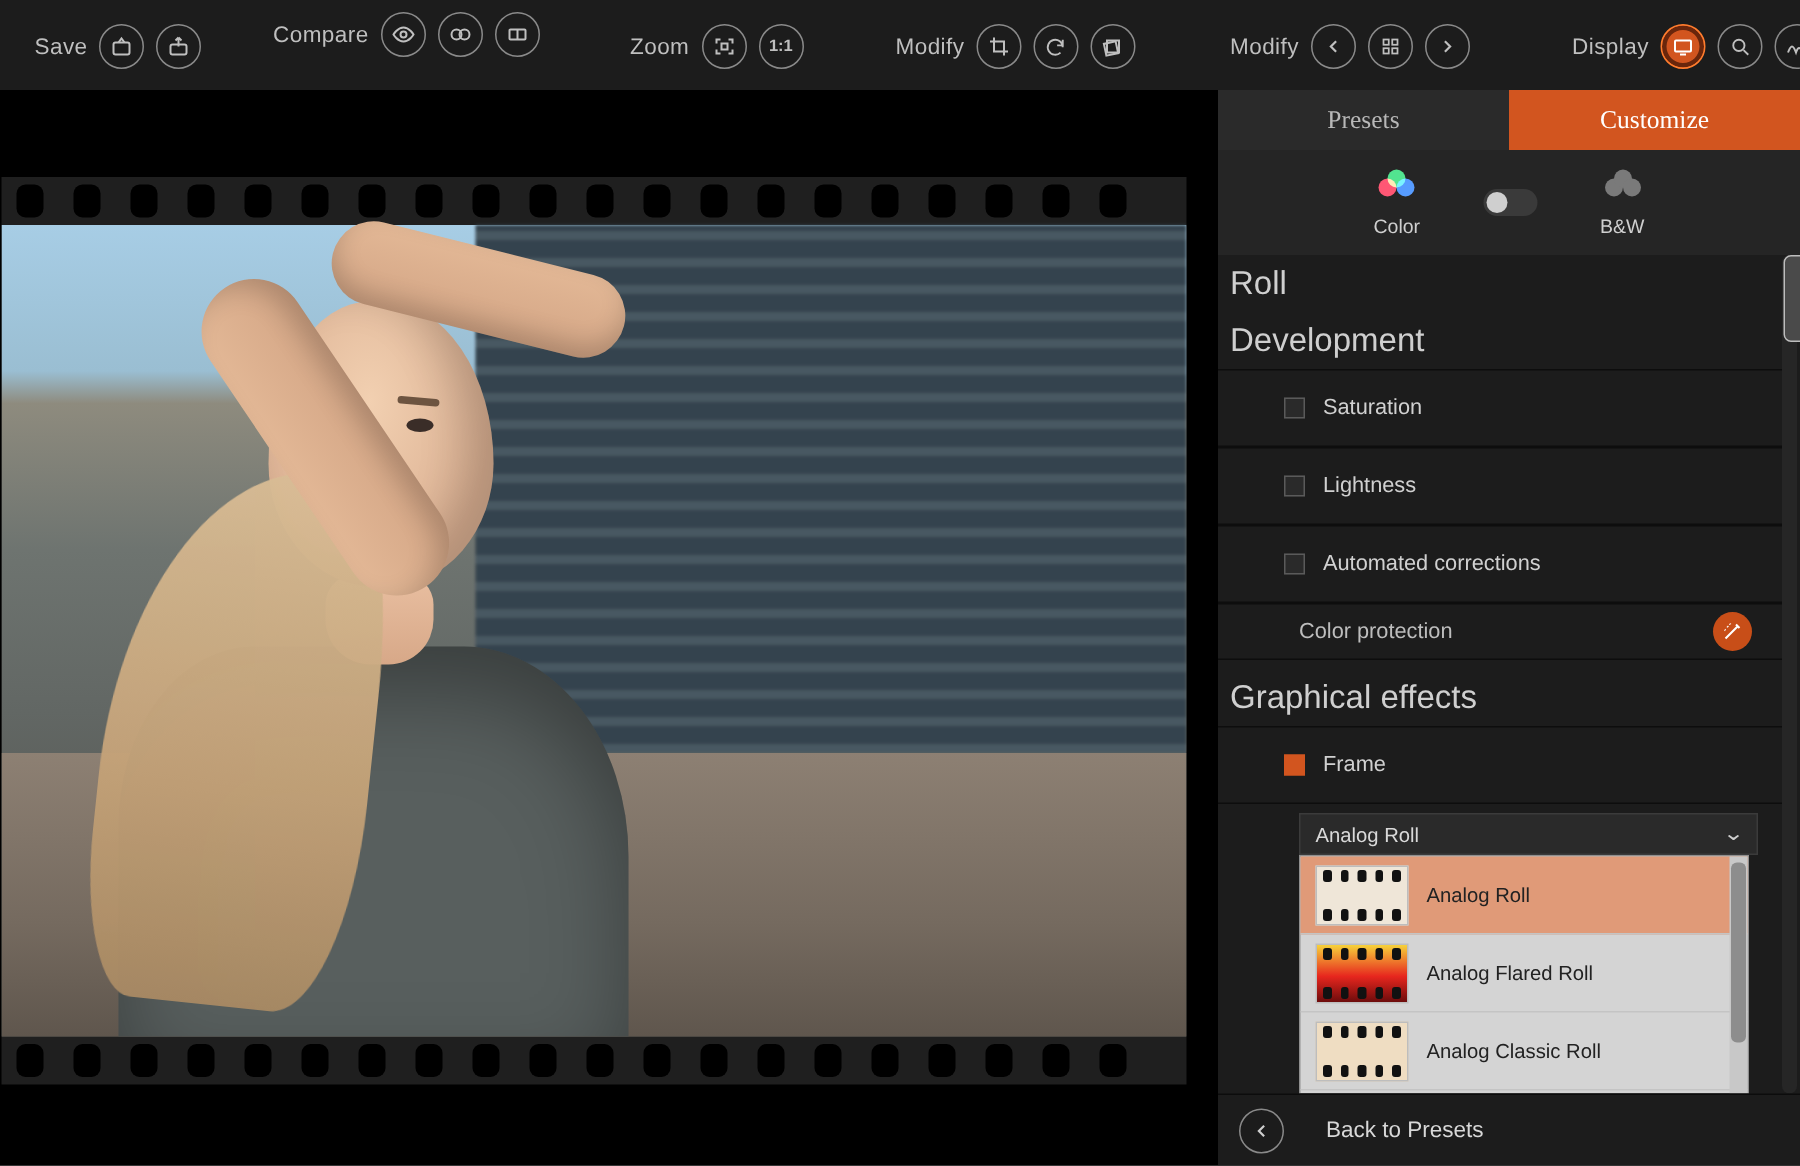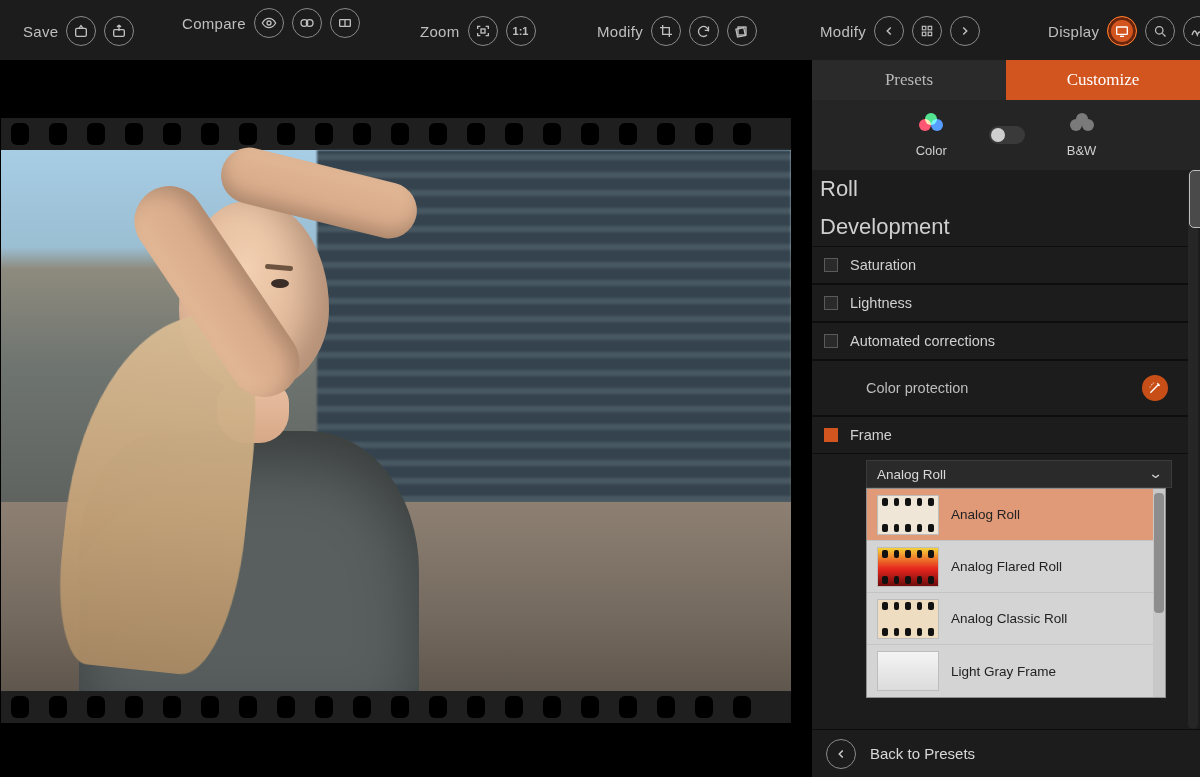--- a/index.html
+++ b/index.html
@@ -86,22 +86,22 @@
   .dotsbw span{ background:#7a7a7a !important; mix-blend-mode:normal;}
   .switch { width:36px; height:18px; border-radius:10px; background:#3a3a3a; position:relative; }
   .switch::after{ content:""; position:absolute; left:2px; top:2px; width:14px; height:14px; border-radius:50%; background:#cfcfcf; }
 
   .scroll { position:absolute; top:110px; left:0; right:12px; bottom:48px; overflow:hidden; }
   .scrollbar { position:absolute; top:110px; right:2px; bottom:48px; width:10px; }
   .scrollbar .track{position:absolute; inset:0; background:#262626; border-radius:5px;}
   .scrollbar .thumb{position:absolute; left:1px; right:1px; top:0; height:58px; background:#4a4a4a; border-radius:5px;}
 
   .section-h { font-size:22px; color:#cfcfcf; padding:6px 8px 6px 8px; }
-  .row { display:flex; align-items:center; height:38px; padding-left:12px; border-top:1px solid #0d0d0d; border-bottom:1px solid #0d0d0d; gap:12px; font-size:14.5px; color:#d0d0d0; }
-  .row.sub { padding-left:54px; color:#bdbdbd; height:56px; }
+  .row { display:flex; align-items:center; height:52px; padding-left:44px; border-top:1px solid #0d0d0d; border-bottom:1px solid #0d0d0d; gap:12px; font-size:14.5px; color:#d0d0d0; }
+  .row.sub { padding-left:54px; color:#bdbdbd; height:38px; }
   .sqchk { width:14px; height:14px; border:1px solid #5a5a5a; background:#2a2a2a; }
   .sqchk.on { background:#d2551f; border-color:#d2551f; }
   .pin  { margin-left:auto; margin-right:20px; width:26px; height:26px; border-radius:50%; background:#c84e18; display:flex; align-items:center; justify-content:center; color:#fff; font-size:13px; }
   .pin svg{width:14px;height:14px;}
 
   .select { margin:6px 16px 0 54px; height:28px; background:#2a2a2a; border:1px solid #3b3b3b; display:flex; align-items:center; padding:0 10px; font-size:13.5px; color:#d9d9d9; position:relative; }
   .select::after{ content:"⌄"; position:absolute; right:10px; top:4px; color:#cfcfcf; transform:scaleX(1.3); }
 
   .dropdown { margin:0 22px 0 54px; background:#d4d4d4; color:#222; border:1px solid #8f8f8f; }
   .dd-item { display:flex; align-items:center; gap:12px; height:52px; padding:0 10px; font-size:13.5px; border-bottom:1px solid #c4c4c4; cursor:pointer;}
@@ -110,21 +110,21 @@
   .thumb .hrow{position:absolute; left:0; right:0; height:10px; display:flex; gap:6px; padding:0 4px; align-items:center;}
   .thumb .hrow span{width:7px;height:8px;background:#111;border-radius:2px;}
   .thumb.roll .hrow.top{top:1px;} .thumb.roll .hrow.bot{bottom:1px;}
   .thumb.flared{ background:linear-gradient(180deg,#f6d23a,#e7261e 55%,#6d0c0c);}
   .thumb.classic{ background:#efddc2;}
   .thumb.gray{ background:linear-gradient(180deg,#f4f4f4,#dcdcdc);}
   .dd-scroll{position:absolute; right:0; top:0; bottom:0; width:12px; background:#c8c8c8;}
   .dd-scroll .dthumb{position:absolute; left:1px; right:1px; top:4px; height:120px; background:#8d8d8d; border-radius:4px;}
   .dropdown{position:relative;}
 
-  .bottombar{ position:absolute; left:0; right:0; bottom:0; height:48px; border-top:1px solid #0c0c0c; display:flex; align-items:center; gap:14px; padding-left:14px; background:#1c1c1c;}
+  .bottombar{ position:absolute; left:0; right:0; bottom:0; height:48px; border-top:1px solid #0c0c0c; display:flex; align-items:center; gap:28px; padding-left:14px; background:#1c1c1c;}
   .circle-btn{ width:30px;height:30px;border:1.5px solid #8a8a8a;border-radius:50%;display:flex;align-items:center;justify-content:center;cursor:pointer;}
 </style>
 </head>
 <body>
 
 <div class="topbar">
   <div class="tb-group" id="g-save">
     <span class="tb-label">Save</span>
     <span class="tb-icon">
       <svg width="16" height="16" viewBox="0 0 24 24" fill="none" stroke="currentColor" stroke-width="2">
@@ -349,20 +349,21 @@
     </div>
     <div class="row sub">
       <span>Color protection</span>
       <span class="pin">
         <svg viewBox="0 0 24 24" fill="none" stroke="currentColor" stroke-width="2.4">
             <path d="M4 20L18 6m-2-2l4 4M6 6l1 1M9 3l.5 1M3 10l1 .5"></path>
           </svg>
       </span>
     </div>
 
+    <div class="section-h" style="margin-top:6px">Graphical effects</div>
 
     <div class="row">
       <span class="sqchk on"></span>
       <span>Frame</span>
     </div>
 
     <div class="select">
       <span>Analog Roll</span>
     </div>
 

